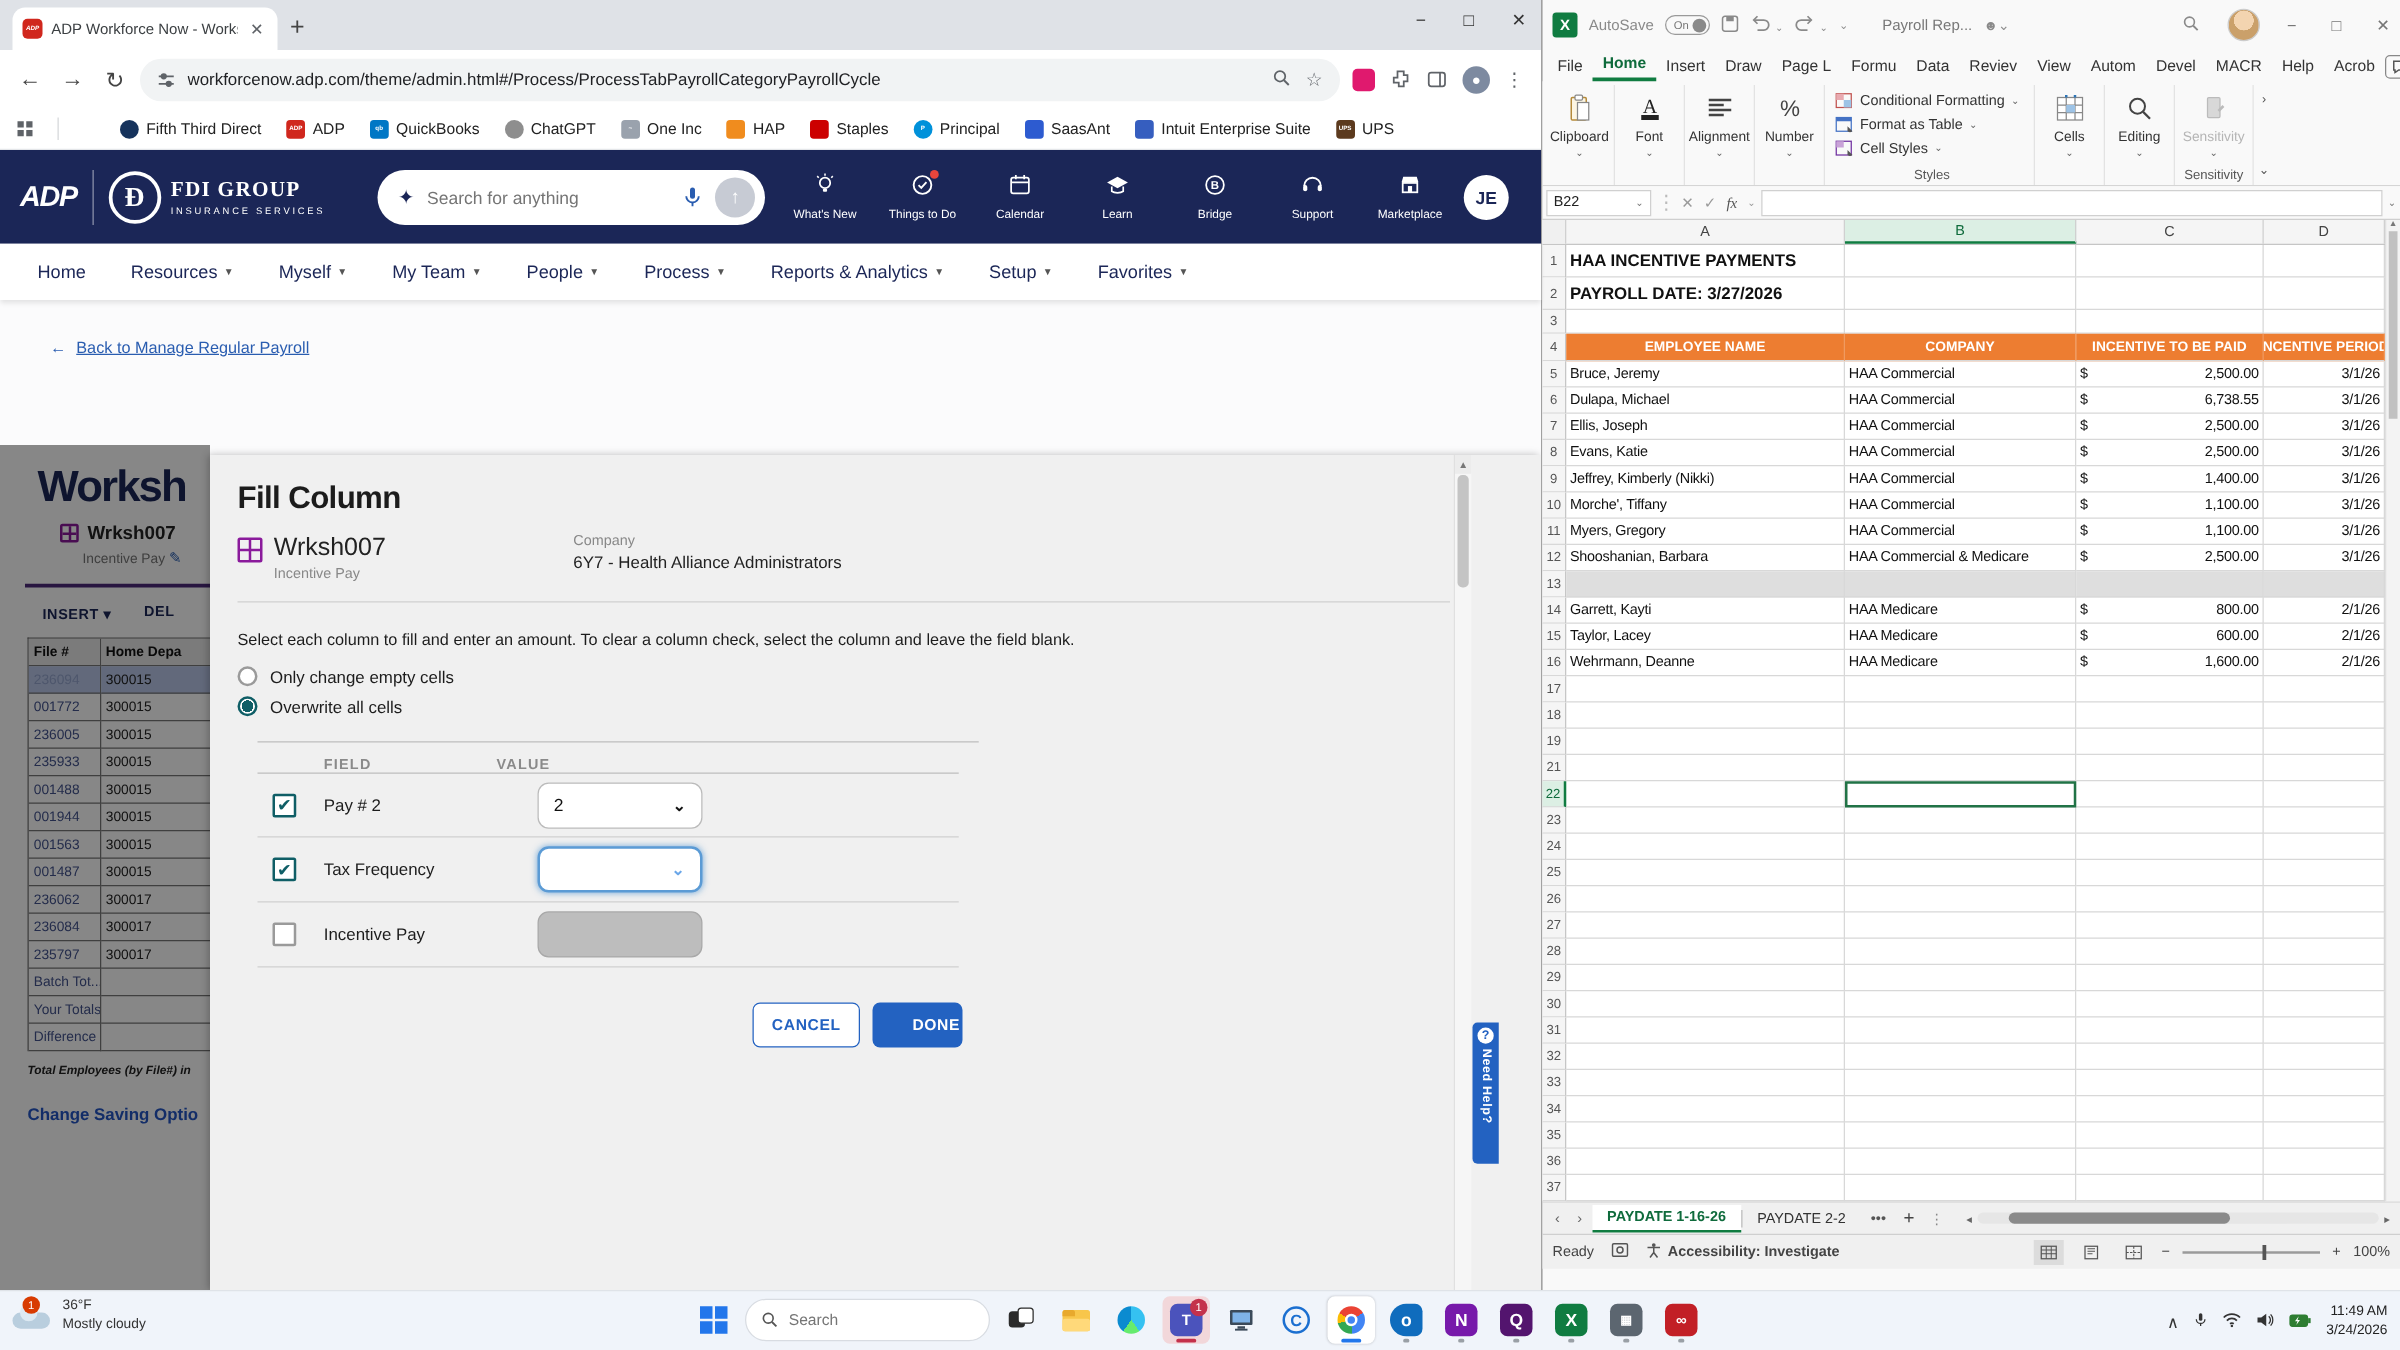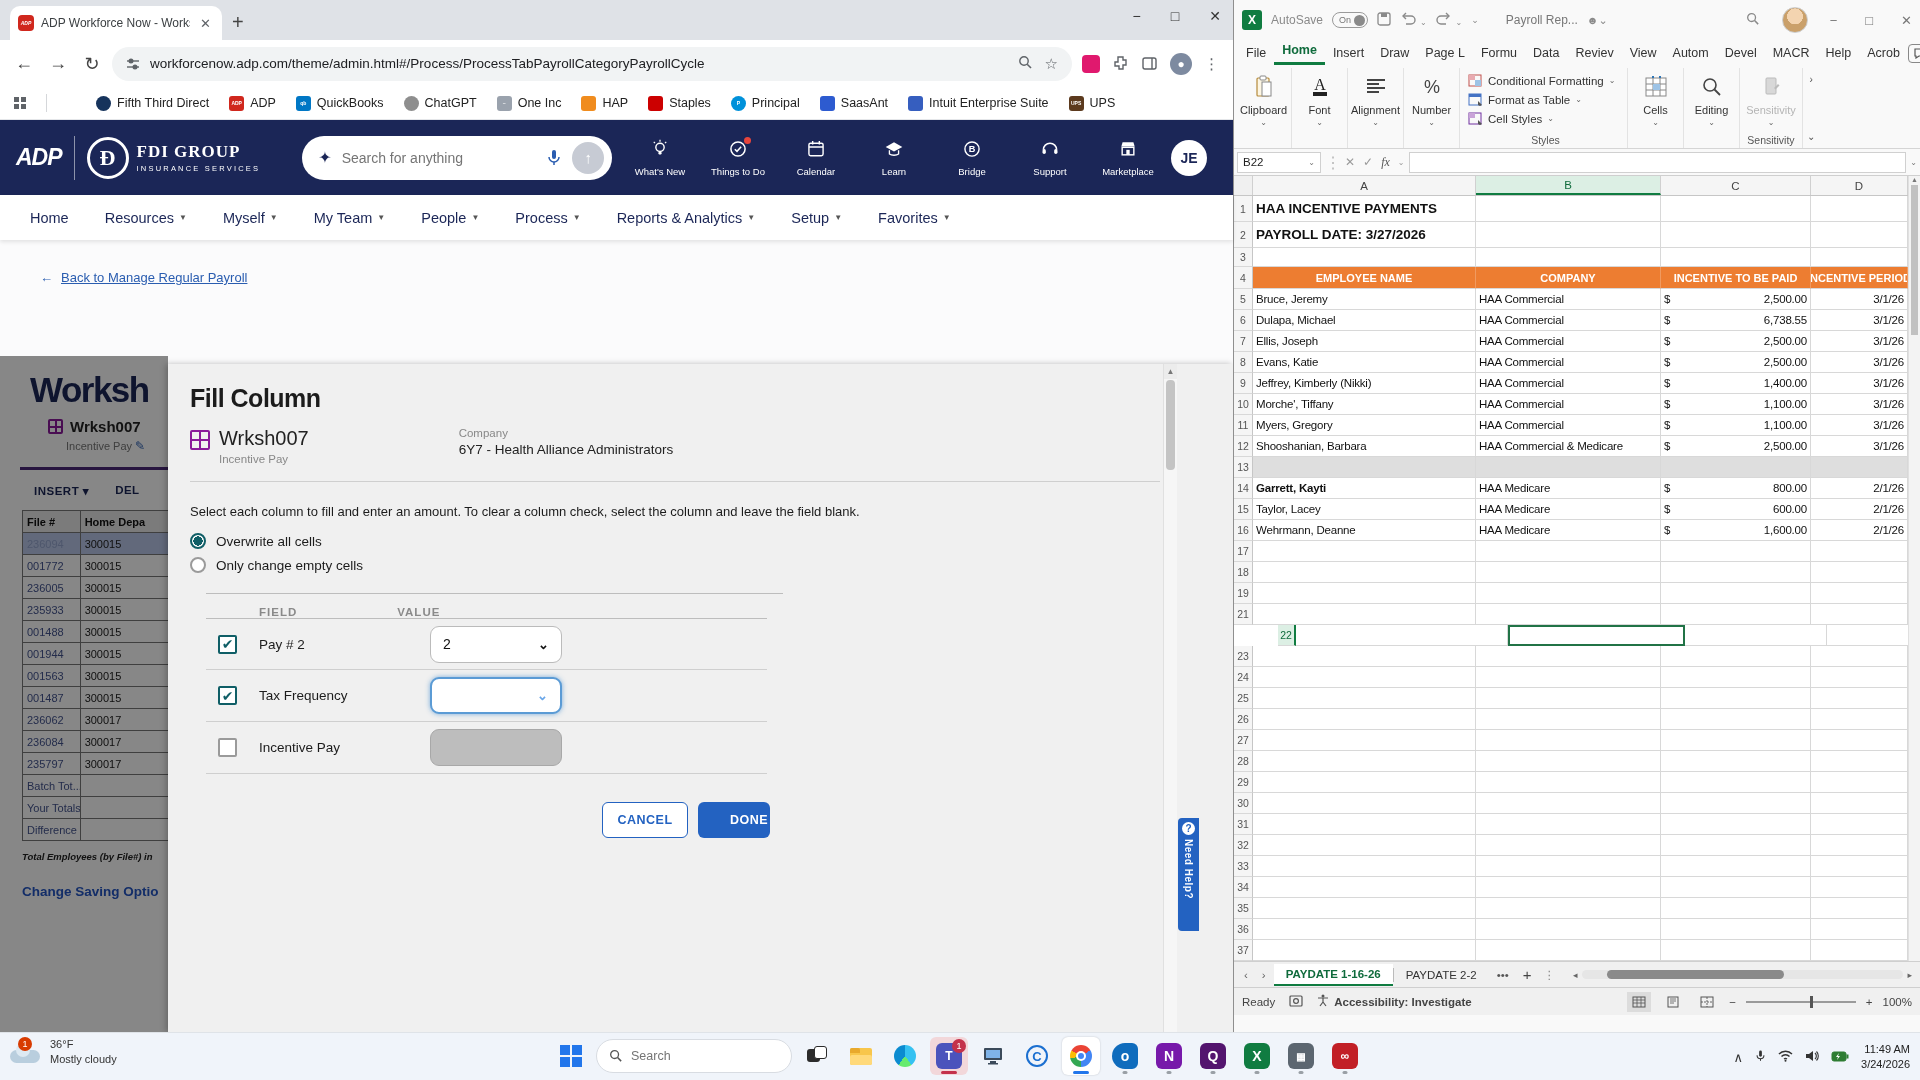--- a/index.html
+++ b/index.html
@@ -154,21 +154,21 @@
   .fx-btns { display:flex; gap:8px; color:#9a9a9a; font-size:12px; align-items:center; }
   .fx { font-family:"Liberation Serif",serif; font-style:italic; color:#555; }
   .fbar-input { flex:1; height:21px; background:#fff; border:1px solid #d0d0d0; }
   .xl-grid { position:relative; background:#fff; }
   .xl-colhead { display:flex; height:20px; background:#f5f5f5; border-bottom:1px solid #c6c6c6; }
   .ch { border-right:1px solid #d0d0d0; font-size:11.5px; color:#444; display:flex; align-items:center; justify-content:center; }
   .ch.corner { background:#f0f0f0; }
   .ch.selcol { background:#dcefe4; border-bottom:2px solid #107C41; color:#0f6b3c; }
   .xl-row { display:flex; }
   .rh { border-right:1px solid #c6c6c6; border-bottom:1px solid #d8d8d8; background:#f5f5f5; font-size:10.5px; color:#555; display:flex; align-items:center; justify-content:center; }
-  .rh.selrow { background:#dcefe4; border-right:2px solid #107C41; color:#0f6b3c;margin-left:44px; }
+  .rh.selrow { background:#dcefe4; border-right:2px solid #107C41; color:#0f6b3c; }
   .cell { border-right:1px solid #d8d8d8; border-bottom:1px solid #d8d8d8; font-size:11.5px; color:#111; display:flex; align-items:center; padding:0 3px; overflow:hidden; white-space:nowrap; letter-spacing:-.2px; }
   .cell.t-big { font-size:13.5px; font-weight:bold; overflow:visible; z-index:2; letter-spacing:0; }
   .cell.hdr { background:#ED7D31; color:#fff; font-weight:bold; font-size:11px; justify-content:center; border-right-color:#f09a60; letter-spacing:0; }
   .cell.amt { justify-content:space-between; }
   .cell.dt { justify-content:flex-end; }
   .cell.shaded { background:#dedede; }
   .cell.selcell { outline:2px solid #217346; outline-offset:-2px; z-index:3; }
   .xl-vscroll { position:absolute; top:0; right:0; bottom:0; width:12px; background:#f3f3f3; border-left:1px solid #e0e0e0; font-size:7px; color:#777; text-align:center; }
   .xl-vscroll .vthumb { margin:2px 2px; height:150px; background:#c1c1c1; }
   .xl-sheettabs { height:26px; background:#f0f0f0; border-top:1px solid #cfcfcf; display:flex; align-items:center; font-size:11.5px; color:#444; padding:0 4px; gap:2px; }
@@ -537,26 +537,26 @@
       </div>
       <div class="m-company">
         <div class="m-co-label">Company</div>
         <div class="m-co-val">6Y7 - Health Alliance Administrators</div>
       </div>
     </div>
     <div class="m-hr"></div>
     <div class="m-instr">Select each column to fill and enter an amount. To clear a column check, select the column and leave the field blank.</div>
     <div id="m-radios" class="m-radios">
         <div class="m-radio">
+          <span class="r-circle"></span>
+          <span>Only change empty cells</span>
+        </div>
+        <div class="m-radio">
           <span class="r-circle on"></span>
           <span>Overwrite all cells</span>
-        </div>
-        <div class="m-radio">
-          <span class="r-circle"></span>
-          <span>Only change empty cells</span>
         </div>
       </div>
     <div class="m-fhr"></div>
     <div class="m-cols">
       <span>FIELD</span>
       <span class="vh">VALUE</span>
     </div>
     <div id="m-rows">
         <div class="m-row">
           <span class="m-check on">✔</span>
@@ -906,21 +906,21 @@
         </div>
         <div class="xl-row" style="height: 21px;">
           <div class="rh" style="width: 19px;">13</div>
           <div class="cell shaded" style="width: 223px;"></div>
           <div class="cell shaded" style="width: 185px;"></div>
           <div class="cell shaded" style="width: 150px;"></div>
           <div class="cell shaded" style="width: 97px;"></div>
         </div>
         <div class="xl-row" style="height: 21px;">
           <div class="rh" style="width: 19px;">14</div>
-          <div class="cell" style="width: 223px; font-weight: bold;">Garrett, Kayti</div>
+          <div class="cell" style="width: 223px;">Garrett, Kayti</div>
           <div class="cell" style="width: 185px;">HAA Medicare</div>
           <div class="cell amt" style="width: 150px;">
             <span>$</span>
             <span>800.00</span>
           </div>
           <div class="cell dt" style="width: 97px;">2/1/26</div>
         </div>
         <div class="xl-row" style="height: 21px;">
           <div class="rh" style="width: 19px;">15</div>
           <div class="cell" style="width: 223px;">Taylor, Lacey</div>

